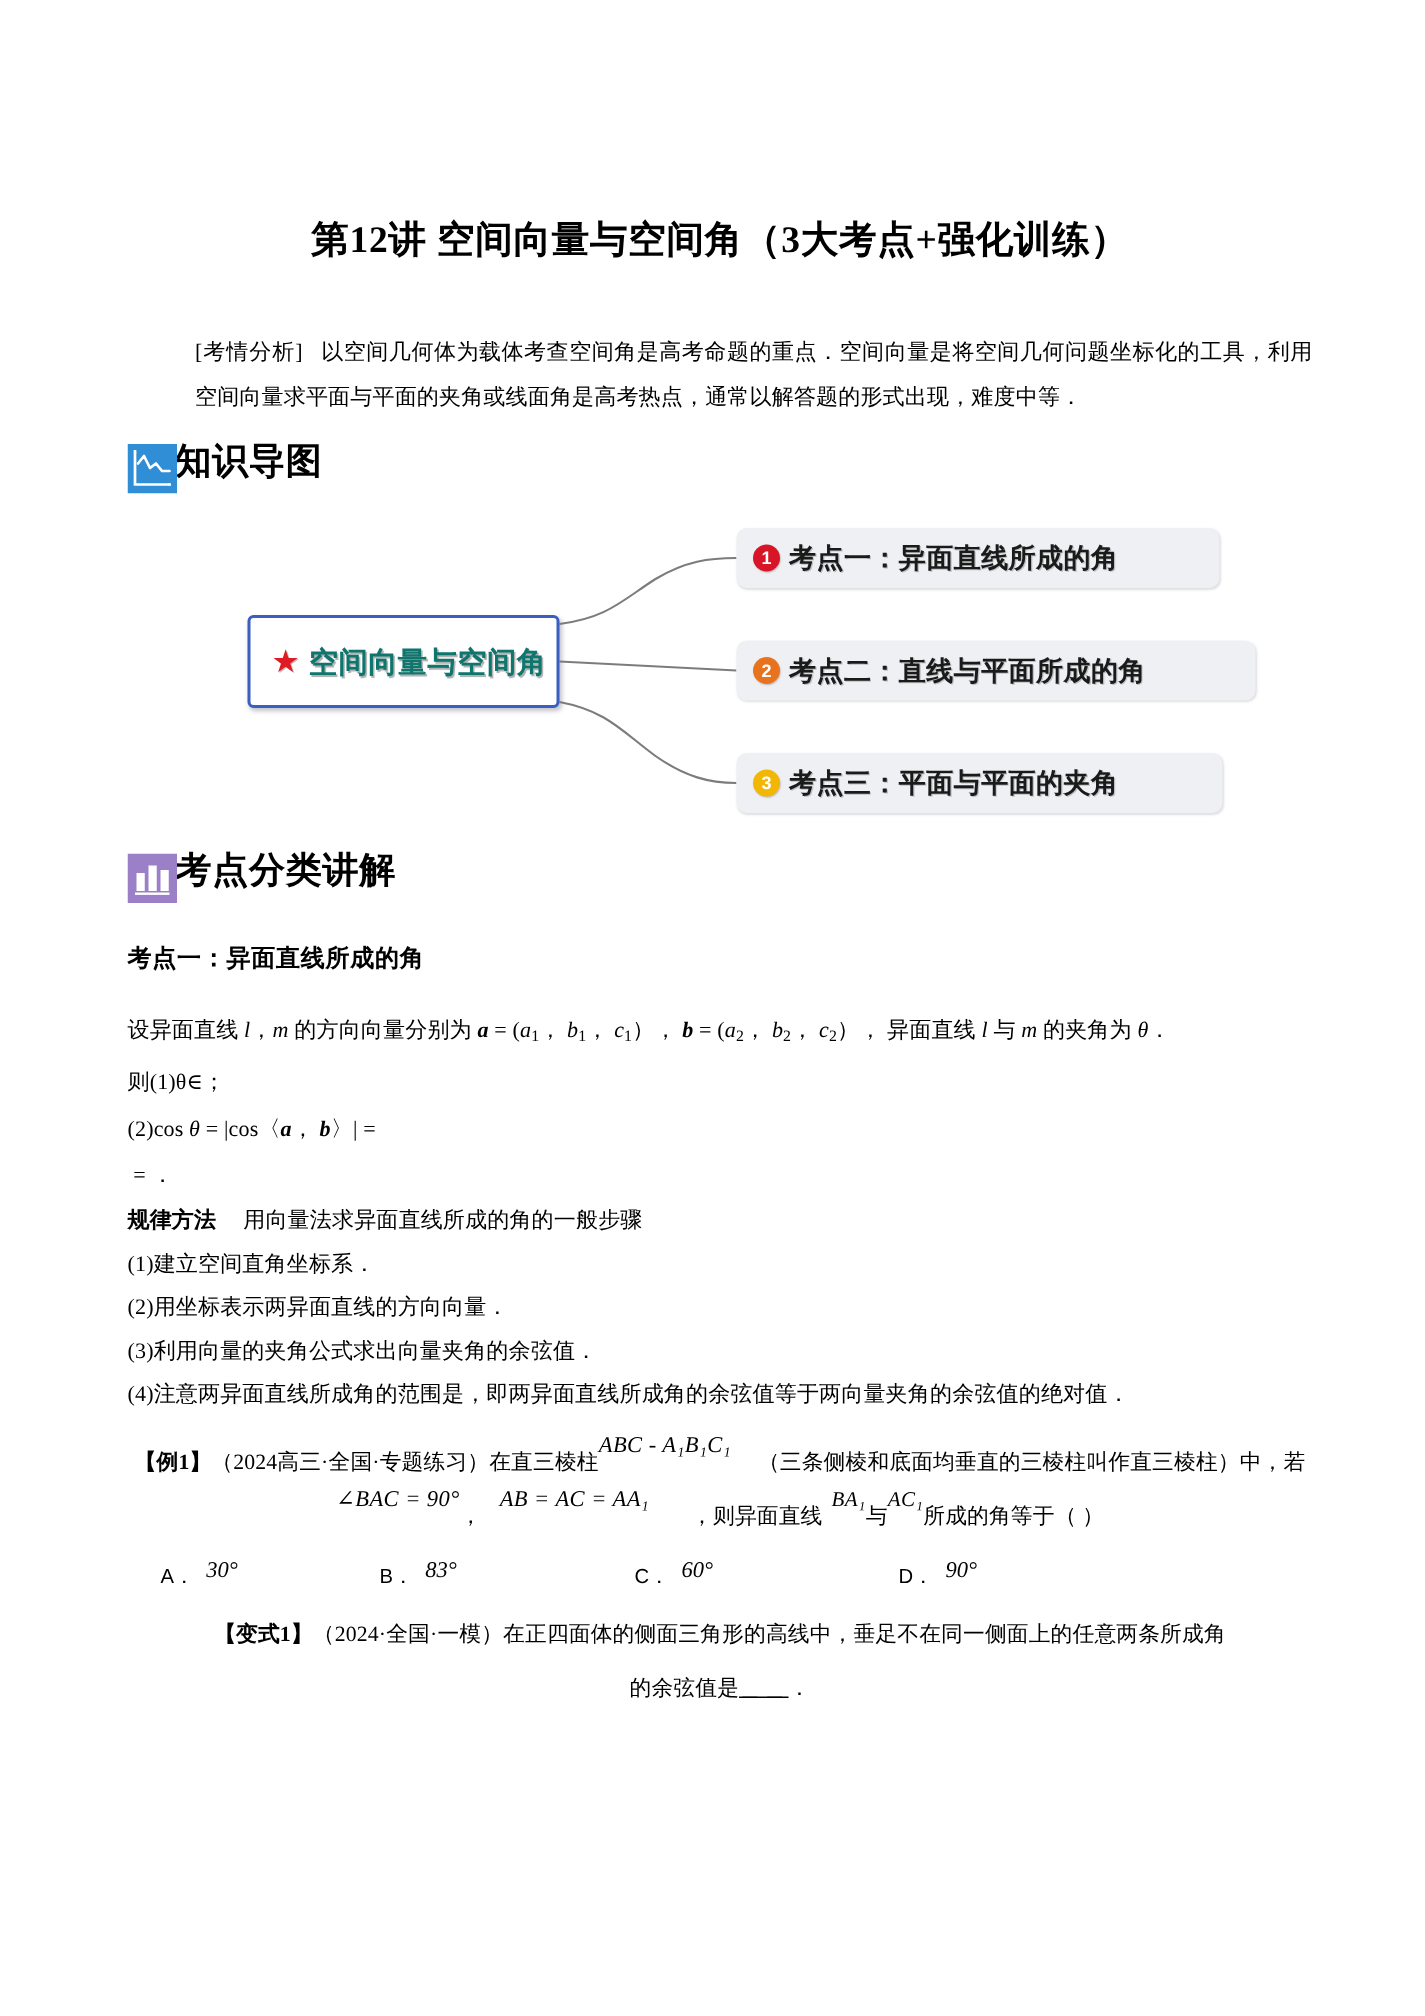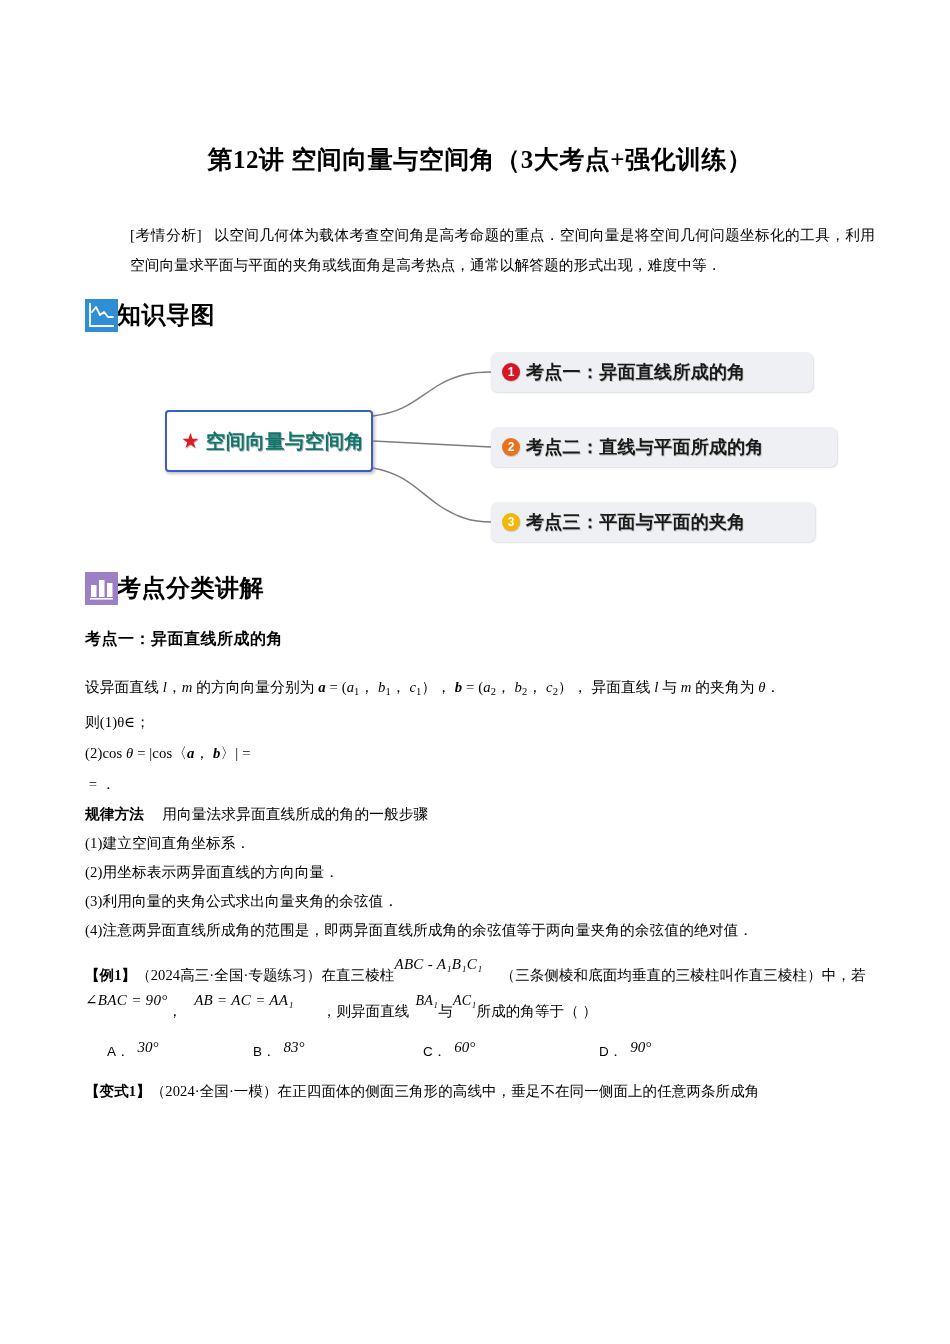--- a/index.html
+++ b/index.html
@@ -46,21 +46,21 @@
     line-height: 30px;
     text-align: justify;
     letter-spacing: 0.1px;
     margin-left: 45px;
   }
   .intro .lead { letter-spacing: 0.4px; }
 
   
   .section-head {
     display: flex;
-    align-items: center;
+    align-items: flex-start;
     margin-top: 16px;
     height: 38px;
   }
   .sec-icon {
     width: 33px;
     height: 33px;
     flex: 0 0 33px;
     position: relative;
     display: block;
   }
@@ -189,20 +189,21 @@
     white-space: nowrap;
     letter-spacing: 0.3px;
   }
   .eqimg.small { font-size: 14px; }
   .eqsp { display: inline-block; }
 
   .prob {
     font-size: 14.5px;
     line-height: 36px;
     letter-spacing: 0.1px;
+    text-align: center;
   }
   .opts {
     font-size: 14.5px;
     line-height: 30px;
     margin-top: 6px;
     display: flex;
   }
   .opt { display: flex; align-items: baseline; }
   .opt .lbl { font-weight: normal; margin-right: 8px; font-family: "Liberation Sans","DejaVu Sans",sans-serif; font-size: 13.5px; }
   .opt .val { font-style: italic; font-size: 15px; position: relative; top: -4px; }
@@ -304,15 +305,16 @@
           <span class="lbl">C．</span>
           <span class="val">60°</span>
         </span>
       <span class="opt">
           <span class="lbl">D．</span>
           <span class="val">90°</span>
         </span>
     </div>
 
     <div class="prob" style="margin-top:6px"><span class="bold">【变式1】</span><span>（2024·全国·一模）</span><span>在正四面体的侧面三角形的高线中，垂足不在同一侧面上的任意两条所成角</span></div>
+    <div class="prob"><span>的余弦值是</span><span class="blank-ul">＿＿</span><span>．</span></div>
 
   </div>
 </div>
 
 </body></html>

